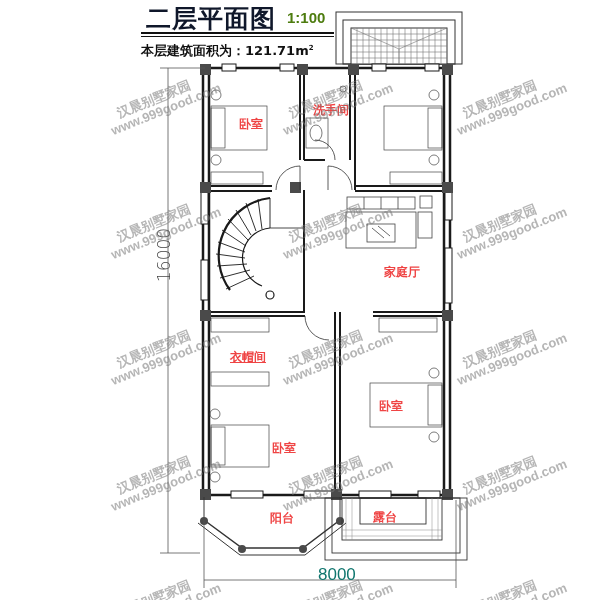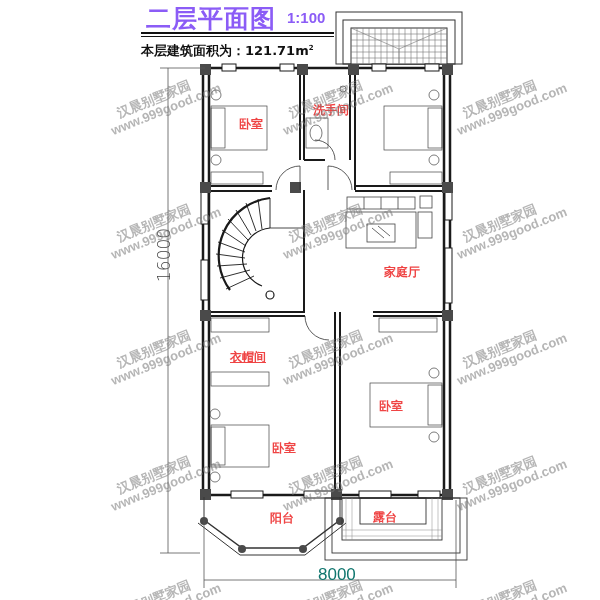--- a/index.html
+++ b/index.html
@@ -1,20 +1,20 @@
 <!DOCTYPE html>
 <html><head>
 <meta charset="utf-8">
 <style>
   html, body { margin: 0; padding: 0; background: #ffffff; }
   body { width: 600px; height: 600px; position: relative; overflow: hidden;
          font-family: "DejaVu Sans", sans-serif; color: #111; }
   .title { position: absolute; left: 146px; top: 2px; font-size: 25px; font-weight: bold;
-           letter-spacing: 1px; color: #8b5cf6; }
-  .scale { position: absolute; left: 287px; top: 9px; font-size: 15px; font-weight: bold; color: #8b5cf6;
+           letter-spacing: 1px; color: #0f172a; }
+  .scale { position: absolute; left: 287px; top: 9px; font-size: 15px; font-weight: bold; color: #4d7c0f;
            font-family: "Liberation Sans", sans-serif; }
   .title-rule1 { position: absolute; left: 141px; top: 32px; width: 193px; height: 2px; background: #111; }
   .title-rule2 { position: absolute; left: 141px; top: 36px; width: 193px; height: 1px; background: #111; }
   .area { position: absolute; left: 141px; top: 42px; font-size: 13px; font-weight: bold; color: #111; }
   .area sup { font-size: 7px; }
   svg.plan { position: absolute; left: 0; top: 0; }
   .room-label { position: absolute; font-size: 12px; font-weight: bold; color: #ef4444; white-space: nowrap; }
   .dim-v { position: absolute; left: 154px; top: 282px; font-size: 17px; color: #444;
            transform: rotate(-90deg); transform-origin: left top; font-family: "DejaVu Sans", sans-serif; font-weight: 300; }
   .dim-h { position: absolute; left: 318px; top: 565px; font-size: 17px; color: #0f766e;

